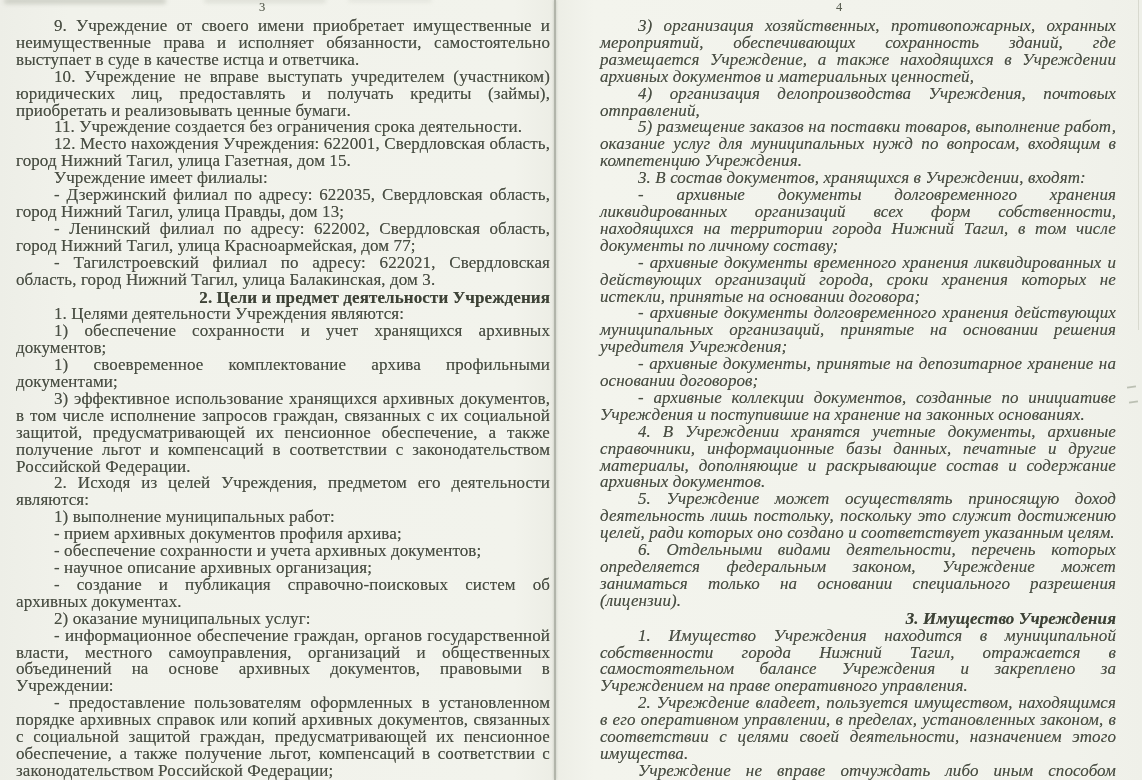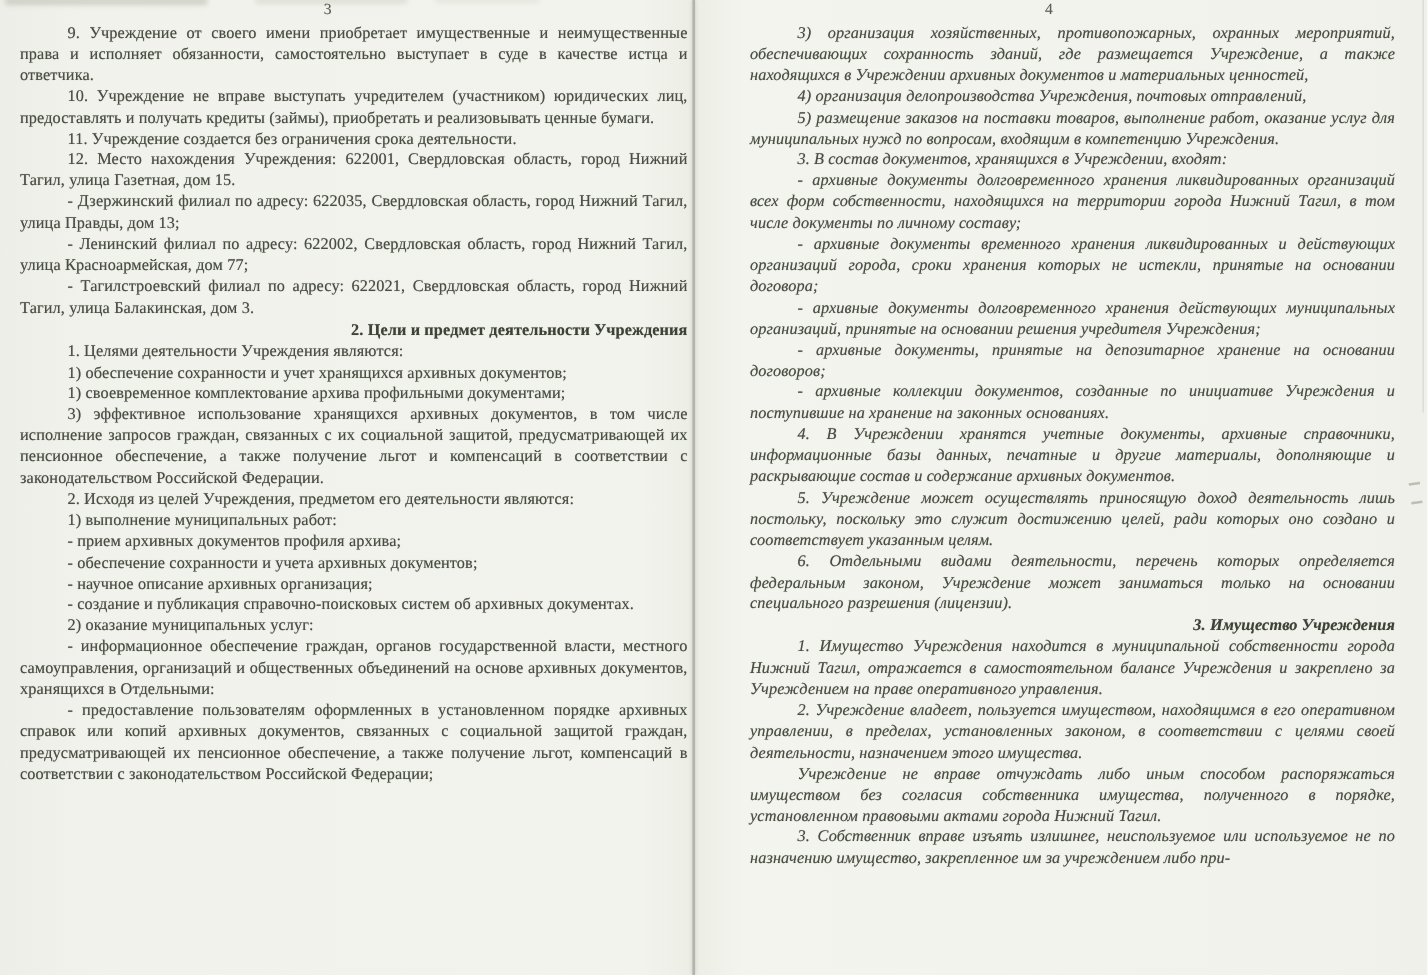--- a/index.html
+++ b/index.html
@@ -10,21 +10,21 @@
     overflow: hidden;
     background:
       linear-gradient(90deg, #edeee7 0%, #f1f2eb 6%, #f2f3ec 45%, #ecede5 48.6%, #f3f4ed 52%, #f1f2eb 94%, #eff0e9 100%);
     font-family: "Liberation Serif", serif;
     color: #494e43;
   }
   .page-body {
     position: absolute;
     top: 18px;
     text-align: justify;
-    font-size: 13px;
+    font-size: 17px;
     line-height: 16.9px;
     letter-spacing: 0.1px;
     text-shadow: 0 0 0.6px rgba(62, 67, 56, 0.55);
   }
   .pb-left  { left: 16px;  width: 534px; }
   .pb-right { left: 600px; width: 516px; font-style: italic; }
   .page-body p { margin: 0; text-indent: 38px; }
   .page-body p.heading {
     text-align: right;
     text-indent: 0;
@@ -91,36 +91,37 @@
 
   <div class="page-number pn-left">3</div>
 
   <div class="page-number pn-right">4</div>
 
   <div class="page-body pb-left">
       <p>9. Учреждение от своего имени приобретает имущественные и неимущественные права и исполняет обязанности, самостоятельно выступает в суде в качестве истца и ответчика.</p>
       <p>10. Учреждение не вправе выступать учредителем (участником) юридических лиц, предоставлять и получать кредиты (займы), приобретать и реализовывать ценные бумаги.</p>
       <p>11. Учреждение создается без ограничения срока деятельности.</p>
       <p>12. Место нахождения Учреждения: 622001, Свердловская область, город Нижний Тагил, улица Газетная, дом 15.</p>
+      <p>Учреждение имеет филиалы:</p>
       <p>- Дзержинский филиал по адресу: 622035, Свердловская область, город Нижний Тагил, улица Правды, дом 13;</p>
       <p>- Ленинский филиал по адресу: 622002, Свердловская область, город Нижний Тагил, улица Красноармейская, дом 77;</p>
       <p>- Тагилстроевский филиал по адресу: 622021, Свердловская область, город Нижний Тагил, улица Балакинская, дом 3.</p>
       <p class="heading">2. Цели и предмет деятельности Учреждения</p>
       <p>1. Целями деятельности Учреждения являются:</p>
       <p>1) обеспечение сохранности и учет хранящихся архивных документов;</p>
       <p>1) своевременное комплектование архива профильными документами;</p>
       <p>3) эффективное использование хранящихся архивных документов, в том числе исполнение запросов граждан, связанных с их социальной защитой, предусматривающей их пенсионное обеспечение, а также получение льгот и компенсаций в соответствии с законодательством Российской Федерации.</p>
       <p>2. Исходя из целей Учреждения, предметом его деятельности являются:</p>
       <p>1) выполнение муниципальных работ:</p>
       <p>- прием архивных документов профиля архива;</p>
       <p>- обеспечение сохранности и учета архивных документов;</p>
       <p>- научное описание архивных организация;</p>
       <p>- создание и публикация справочно-поисковых систем об архивных документах.</p>
       <p>2) оказание муниципальных услуг:</p>
-      <p>- информационное обеспечение граждан, органов государственной власти, местного самоуправления, организаций и общественных объединений на основе архивных документов, хранящихся в Отдельными:</p>
+      <p>- информационное обеспечение граждан, органов государственной власти, местного самоуправления, организаций и общественных объединений на основе архивных документов, правовыми в Учреждении:</p>
       <p>- предоставление пользователям оформленных в установленном порядке архивных справок или копий архивных документов, связанных с социальной защитой граждан, предусматривающей их пенсионное обеспечение, а также получение льгот, компенсаций в соответствии с законодательством Российской Федерации;</p>
     </div>
 
   <div class="divider"></div>
 
   <div class="page-body pb-right">
       <p>3) организация хозяйственных, противопожарных, охранных мероприятий, обеспечивающих сохранность зданий, где размещается Учреждение, а также находящихся в Учреждении архивных документов и материальных ценностей,</p>
       <p>4) организация делопроизводства Учреждения, почтовых отправлений,</p>
       <p>5) размещение заказов на поставки товаров, выполнение работ, оказание услуг для муниципальных нужд по вопросам, входящим в компетенцию Учреждения.</p>
       <p>3. В состав документов, хранящихся в Учреждении, входят:</p>

